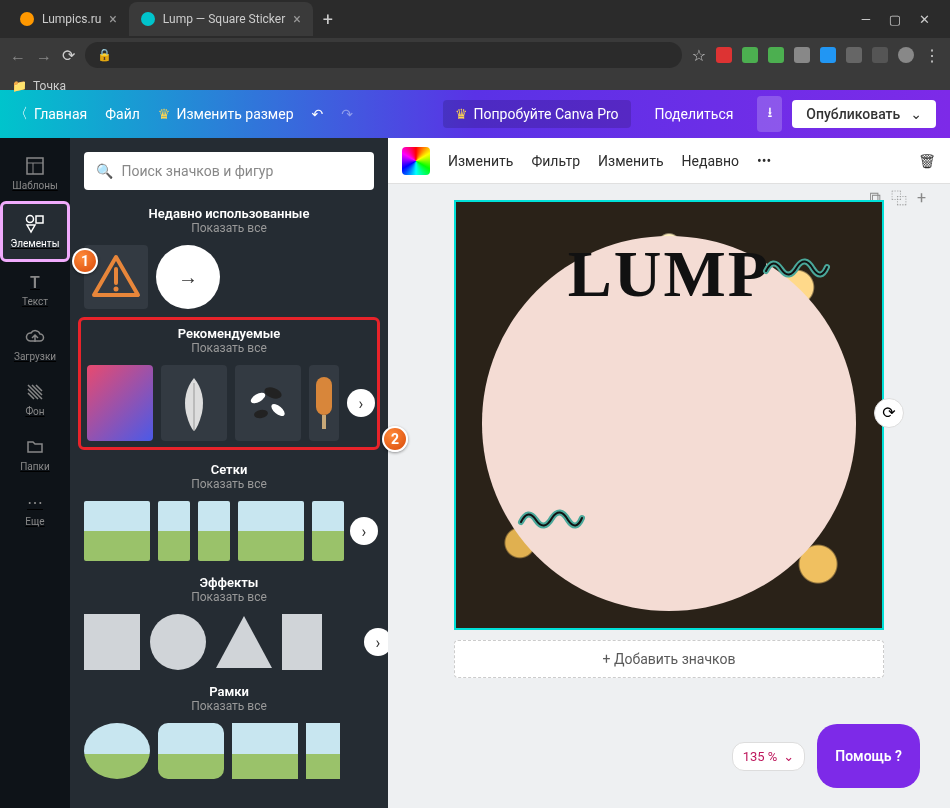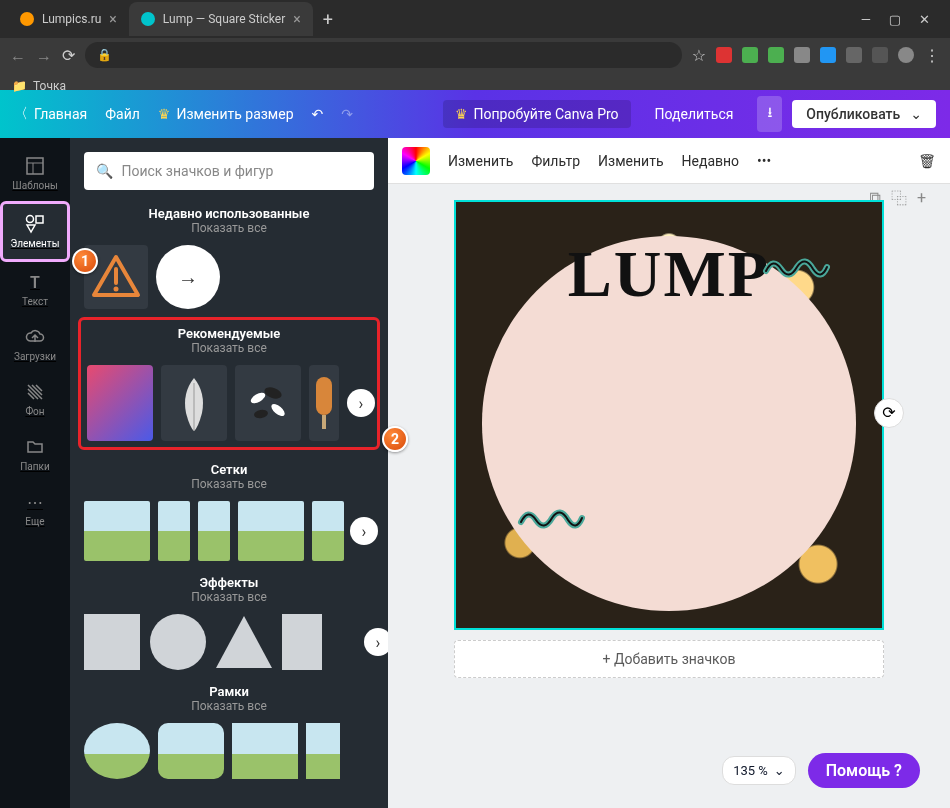--- a/index.html
+++ b/index.html
@@ -89,22 +89,22 @@
 .sticker-circle { position: absolute; top: 8%; left: 6%; width: 88%; height: 88%; background: #f4dcd4; border-radius: 50%; z-index: 2; display: flex; align-items: flex-start; justify-content: center; }
 .sticker-text { font-size: 66px; font-weight: 900; font-family: "Comic Sans MS", cursive; color: #111; letter-spacing: 2px; }
 .squiggle { position: absolute; z-index: 3; }
 .sq1 { top: 12%; right: 12%; }
 .sq2 { bottom: 22%; left: 14%; }
 .rotate-handle { position: absolute; top: 46%; right: -22px; width: 30px; height: 30px; background: #fff; border-radius: 50%; border: 1px solid #ddd; display: flex; align-items: center; justify-content: center; cursor: pointer; }
 
 .add-page { width: 430px; padding: 10px; text-align: center; color: #5a5a5a; border: 1px dashed #ccc; border-radius: 4px; font-size: 14px; cursor: pointer; background: #fff; }
 
 .bottom-bar { position: absolute; bottom: 20px; right: 30px; display: flex; gap: 12px; align-items: center; }
-.zoom { background: #fff; border: 1px solid #ddd; border-radius: 12px; padding: 6px 10px; font-size: 13px; color: #0f172a; display: flex; gap: 6px; cursor: pointer; }
-.help-btn { background: #7d2ae8; color: #fff; padding: 8px 18px; border-radius: 20px; font-size: 16px; font-weight: 600; cursor: pointer; }
+.zoom { background: #fff; border: 1px solid #ddd; border-radius: 12px; padding: 6px 10px; font-size: 13px; color: #be185d; display: flex; gap: 6px; cursor: pointer; }
+.help-btn { background: #7d2ae8; color: #fff; padding: 24px 18px; border-radius: 20px; font-size: 14px; font-weight: 600; cursor: pointer; }
 
 
 .badge { position: absolute; width: 26px; height: 26px; background: radial-gradient(circle at 35% 30%, #ff8a3a, #d84a0a); border-radius: 50%; border: 2px solid #fff; color: #fff; font-weight: 700; display: flex; align-items: center; justify-content: center; font-size: 14px; z-index: 10; box-shadow: 0 1px 3px rgba(0,0,0,0.4); }
 .badge1 { top: 248px; left: 72px; }
 .badge2 { top: 426px; left: 382px; }
 
 svg { display: block; }
 </style>
 </head>
 <body>

